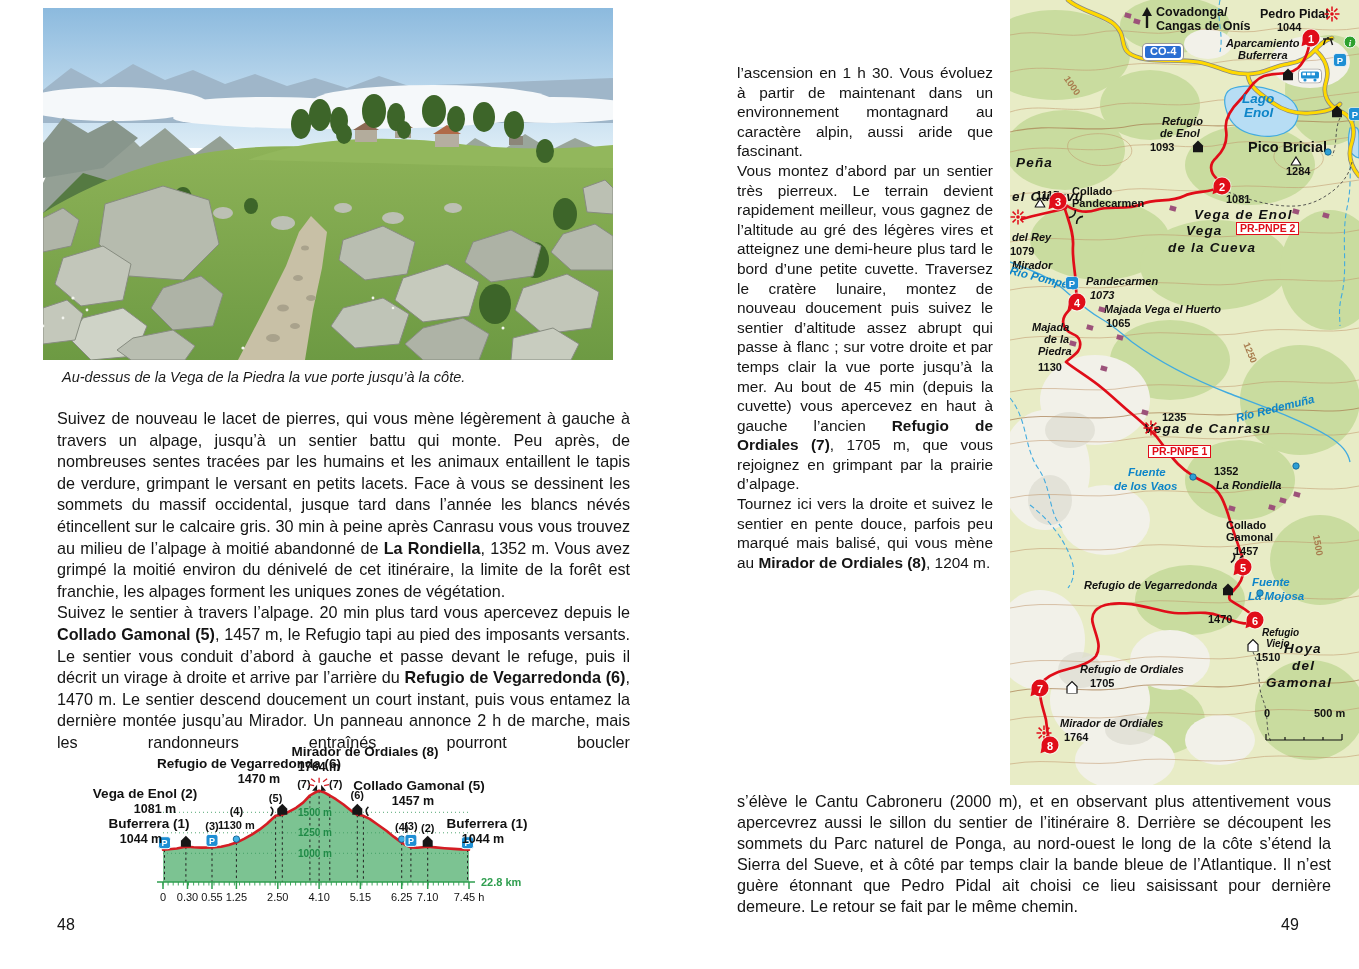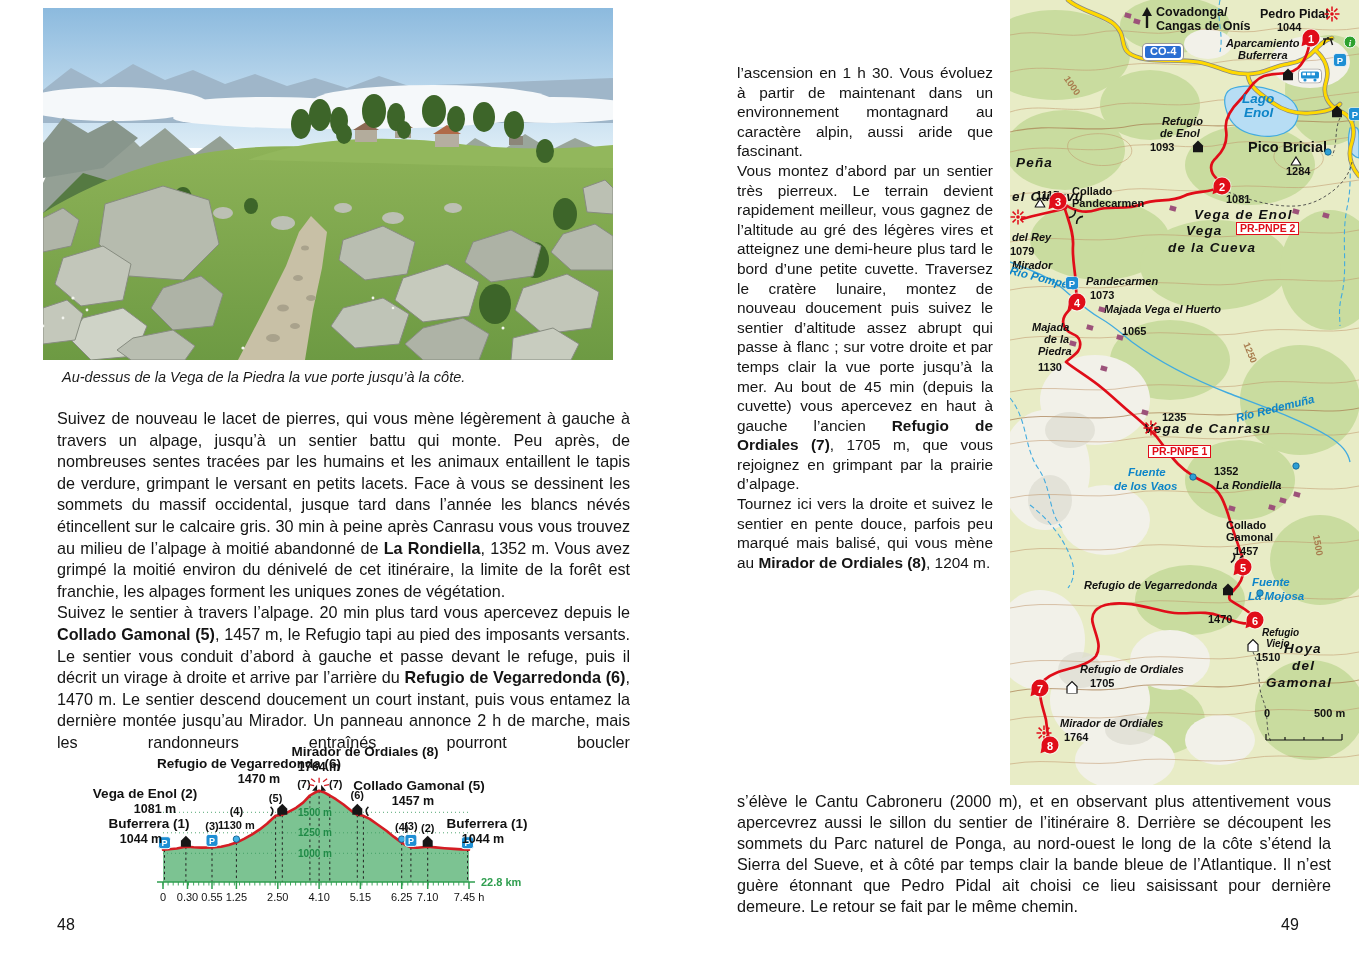--- a/index.html
+++ b/index.html
@@ -500,23 +500,23 @@
         <div class="ml c-elev" style="left: 216px; top: 194px;">1081</div>
         <div class="ml c-area" style="left: 184px; top: 208px;">Vega de Enol</div>
         <div class="ml badge-pr" style="left: 226px; top: 222px;">PR-PNPE 2</div>
         <div class="ml c-area" style="left: 176px; top: 224px;">Vega</div>
         <div class="ml c-area" style="left: 158px; top: 241px;">de la Cueva</div>
         <div class="ml c-it" style="left: 2px; top: 220px; margin-top: 40px;">Mirador</div>
         <div class="ml c-it" style="left: 2px; top: 232px;">del Rey</div>
         <div class="ml c-elev" style="left: 0px; top: 246px;">1079</div>
         <div class="ml c-water" style="left: 0px; top: 264px; transform: rotate(14deg);">Río Pomperi</div>
         <div class="ml c-it" style="left: 76px; top: 276px;">Pandecarmen</div>
-        <div class="ml c-elev" style="left: 80px; top: 290px;">1073</div>
+        <div class="ml c-elev" style="left: 80px; top: 290px; font-style: italic;">1073</div>
         <div class="ml c-it" style="left: 94px; top: 304px; font-style: italic;">Majada Vega el Huerto</div>
-        <div class="ml c-elev" style="left: 112px; top: 318px; margin-top: 8px;">1065</div>
+        <div class="ml c-elev" style="left: 96px; top: 318px;">1065</div>
         <div class="ml c-it" style="left: 22px; top: 322px;">Majada</div>
         <div class="ml c-it" style="left: 34px; top: 334px;">de la</div>
         <div class="ml c-it" style="left: 28px; top: 346px;">Piedra</div>
         <div class="ml c-elev" style="left: 28px; top: 362px;">1130</div>
         <div class="ml c-contour" style="left: 56px; top: 72px; transform: rotate(55deg);">1000</div>
         <div class="ml c-contour" style="left: 236px; top: 338px; transform: rotate(68deg);">1250</div>
         <div class="ml c-contour" style="left: 306px; top: 530px; transform: rotate(80deg);">1500</div>
         <div class="ml c-area" style="left: 134px; top: 394px; margin-top: 28px;">Vega de Canrasu</div>
         <div class="ml c-elev" style="left: 152px; top: 412px;">1235</div>
         <div class="ml c-water" style="left: 226px; top: 412px; transform: rotate(-14deg);">Río Redemuña</div>

